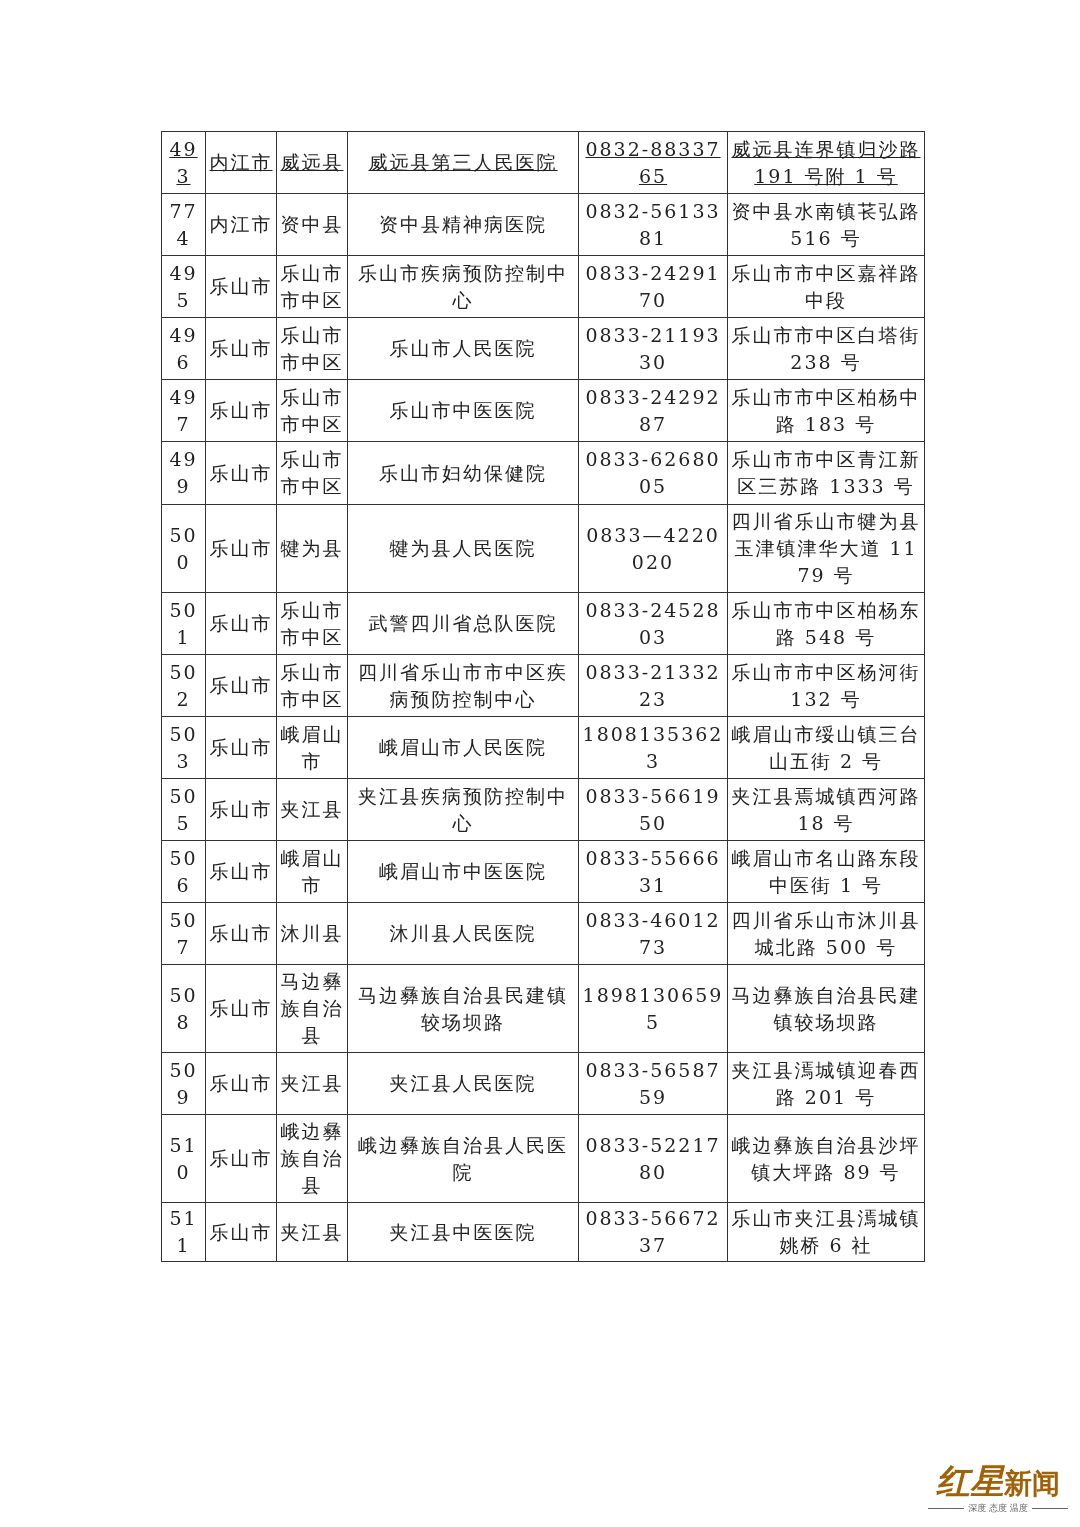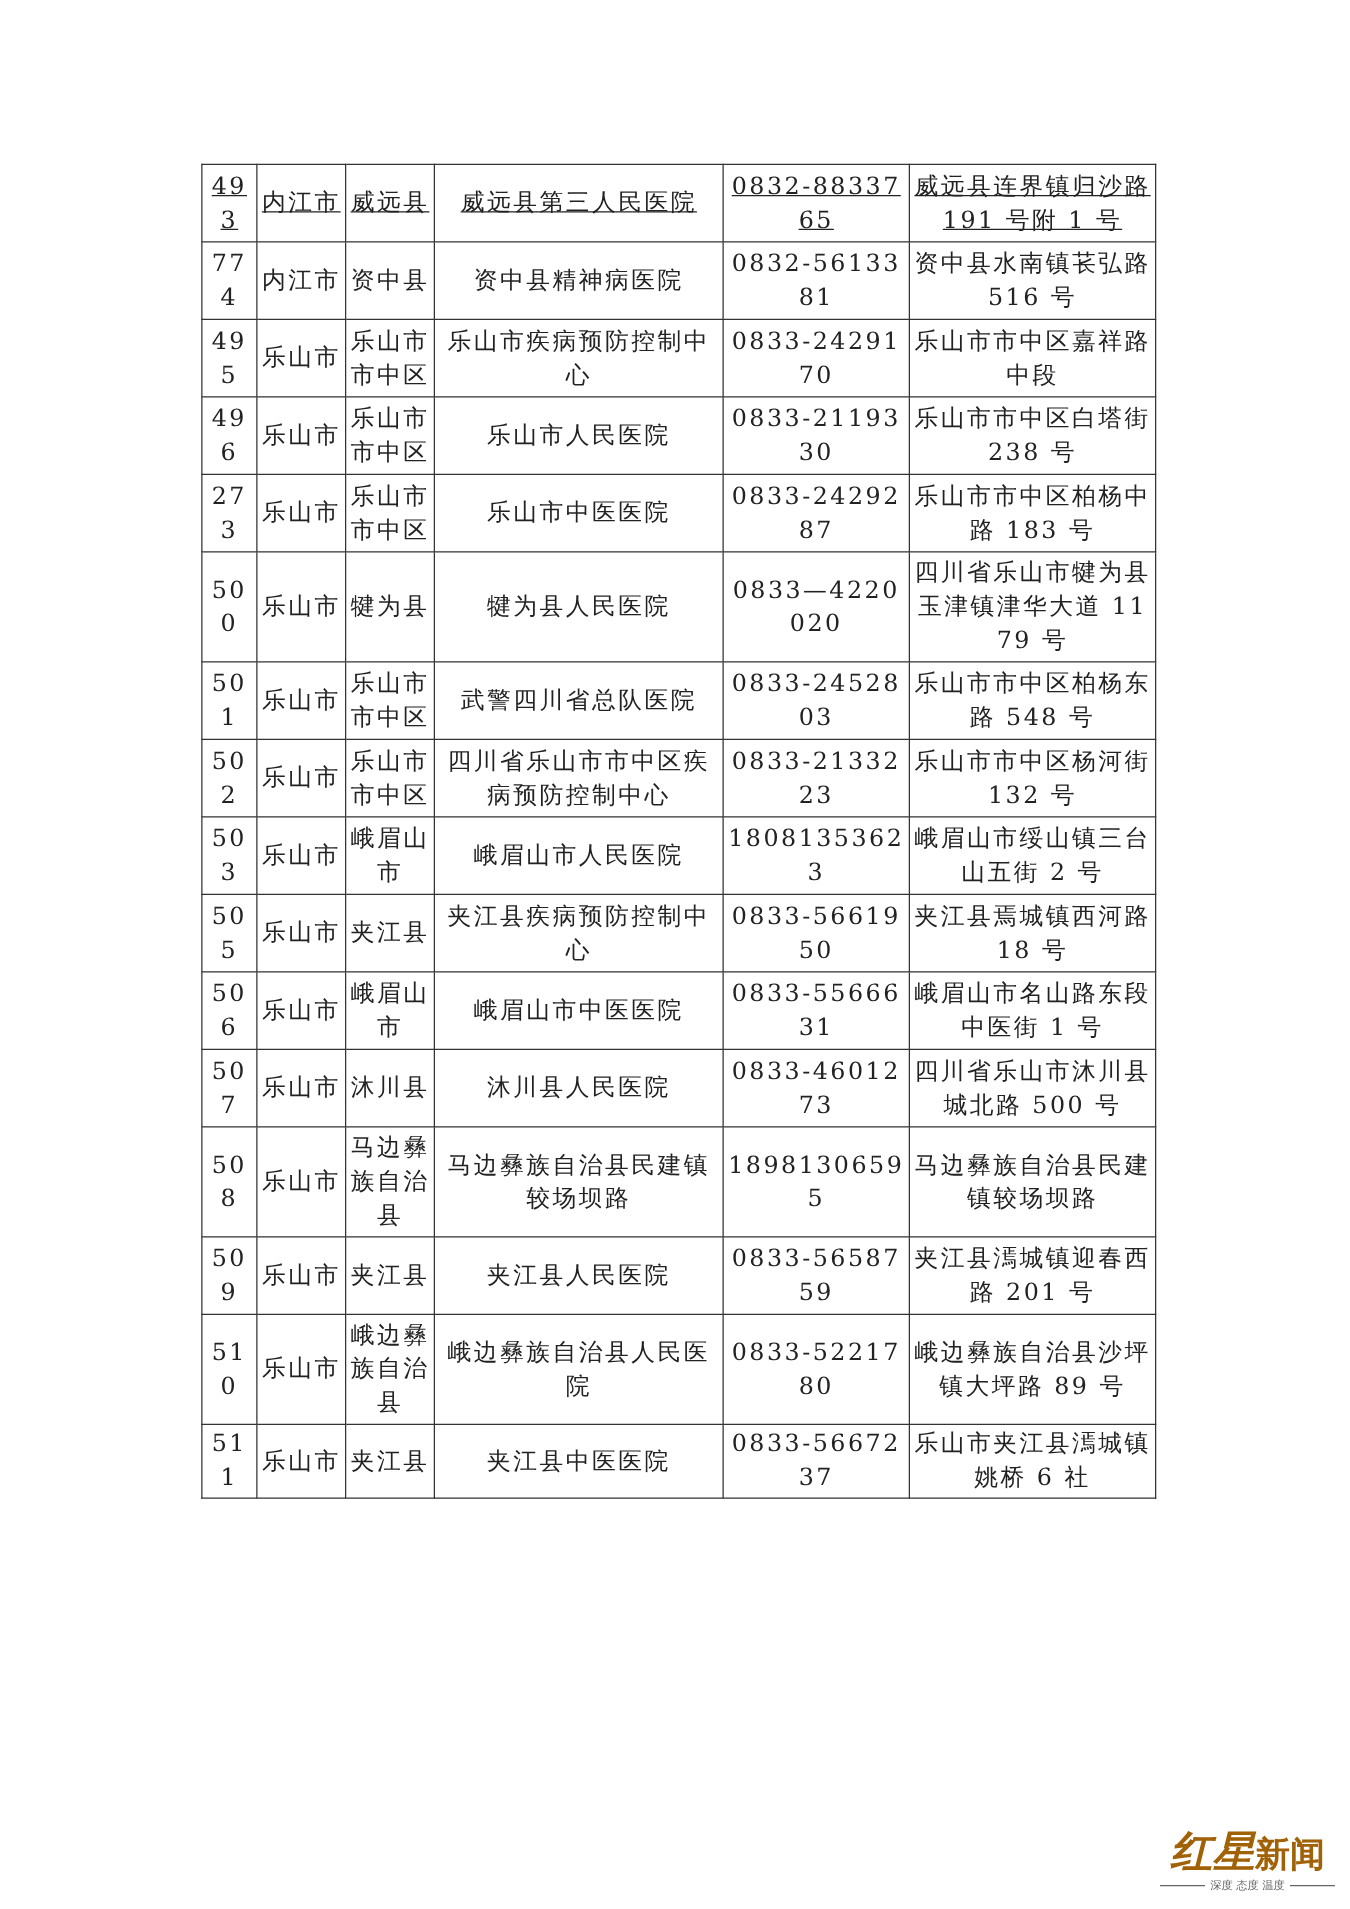--- a/index.html
+++ b/index.html
@@ -52,26 +52,34 @@
       </tr>
       <tr style="height: 62px;">
         <td class="c-no">496</td>
         <td class="c-city">乐山市</td>
         <td class="c-county">乐山市市中区</td>
         <td class="c-name">乐山市人民医院</td>
         <td class="c-phone">0833-2119330</td>
         <td class="c-addr">乐山市市中区白塔街 238 号</td>
       </tr>
       <tr style="height: 62px;">
-        <td class="c-no">273</td>
+        <td class="c-no">497</td>
         <td class="c-city">乐山市</td>
         <td class="c-county">乐山市市中区</td>
         <td class="c-name">乐山市中医医院</td>
         <td class="c-phone">0833-2429287</td>
         <td class="c-addr">乐山市市中区柏杨中路 183 号</td>
+      </tr>
+      <tr style="height: 63px;">
+        <td class="c-no">499</td>
+        <td class="c-city">乐山市</td>
+        <td class="c-county">乐山市市中区</td>
+        <td class="c-name">乐山市妇幼保健院</td>
+        <td class="c-phone">0833-6268005</td>
+        <td class="c-addr">乐山市市中区青江新区三苏路 1333 号</td>
       </tr>
       <tr style="height: 88px;">
         <td class="c-no">500</td>
         <td class="c-city">乐山市</td>
         <td class="c-county">犍为县</td>
         <td class="c-name">犍为县人民医院</td>
         <td class="c-phone">0833—4220020</td>
         <td class="c-addr">四川省乐山市犍为县玉津镇津华大道 1179 号</td>
       </tr>
       <tr style="height: 62px;">

